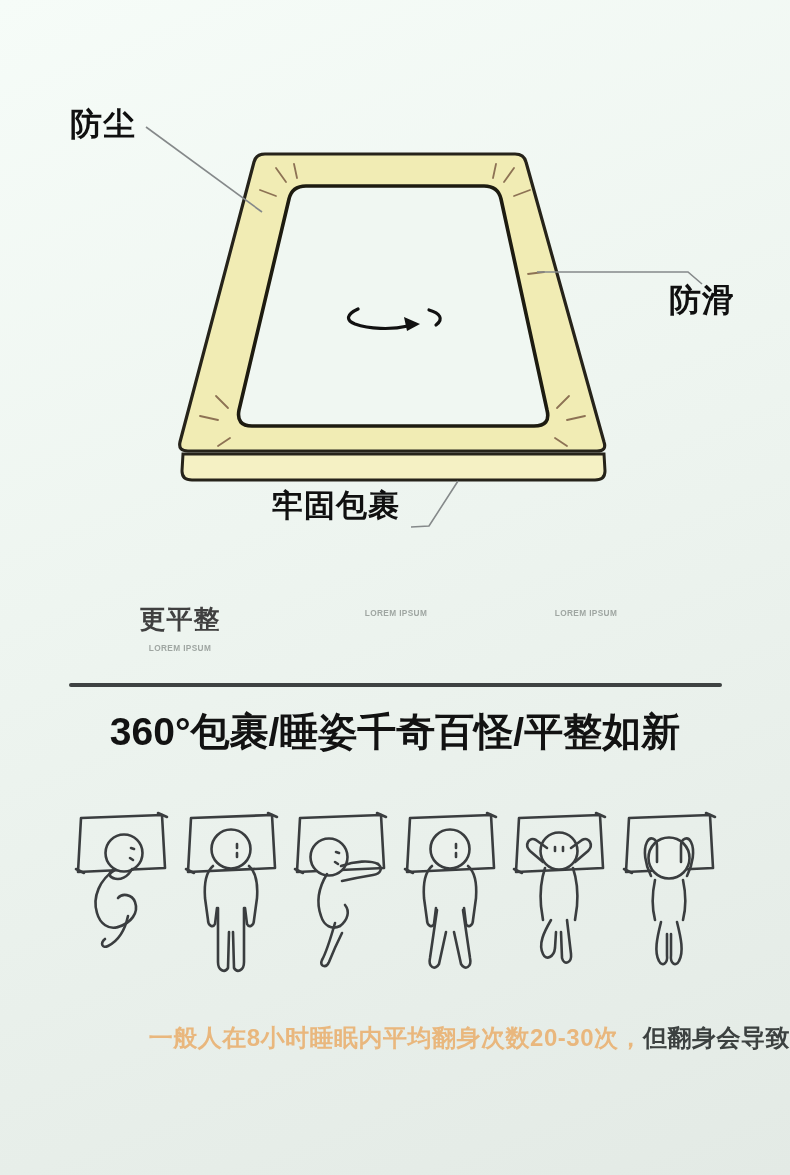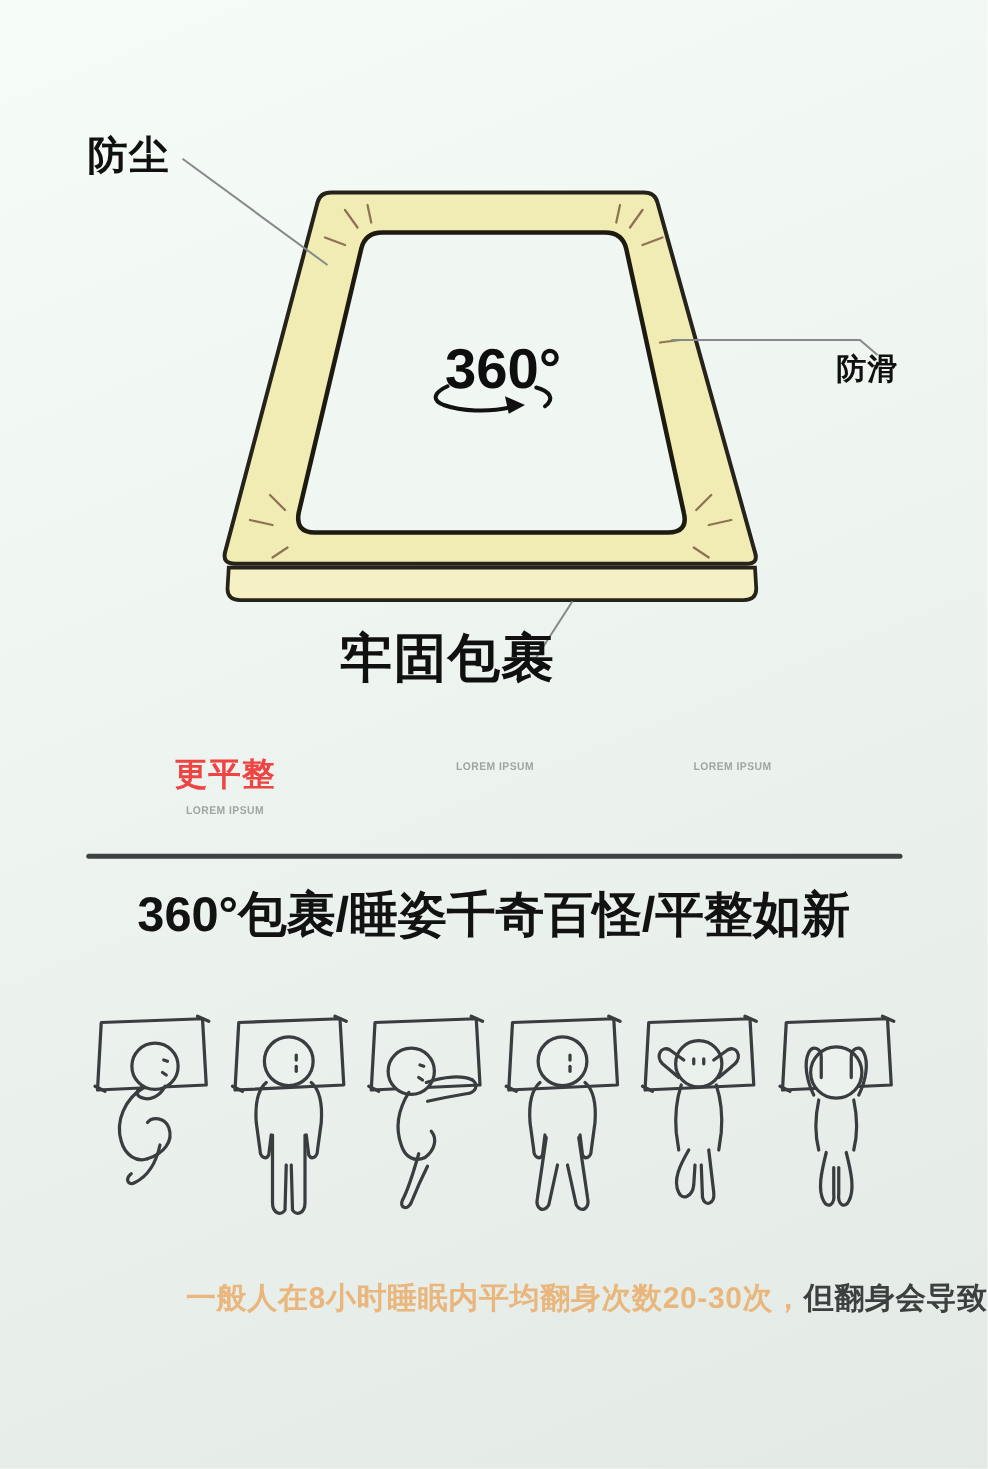--- a/index.html
+++ b/index.html
@@ -10,29 +10,29 @@
     color:#141414;
   }
   .page{position:relative;width:790px;height:1175px;}
   .abs{position:absolute;}
 
   
   .sheet-svg{left:170px;top:146px;width:445px;height:340px;}
   .leaders{left:0;top:0;width:790px;height:580px;pointer-events:none;}
   .zh-label{font-weight:700;color:#101010;letter-spacing:1px;line-height:1;}
   .lbl-dust{left:70px;top:108px;font-size:32px;text-align:right;}
-  .lbl-slip{left:669px;top:284px;font-size:24px;}
-  .lbl-wrap{left:272px;top:506px;font-size:42px;}
+  .lbl-slip{left:669px;top:284px;font-size:32px;}
+  .lbl-wrap{left:272px;top:490px;font-size:31px;}
   .deg{left:330px;top:272px;width:145px;text-align:center;
        font-size:45px;font-weight:700;color:#0e0e0e;letter-spacing:0px;line-height:1;}
   .rot-arrow{left:344px;top:307px;width:102px;height:26px;}
 
   
   .feature{top:602px;width:160px;text-align:center;}
-  .feature .f-zh{font-size:26px;font-weight:600;color:#ef4444;letter-spacing:1px;}
+  .feature .f-zh{font-size:26px;font-weight:600;color:#404040;letter-spacing:1px;}
   .feature .f-sub{margin-top:6px;font-size:9px;font-weight:700;color:#9fa6a2;
                   letter-spacing:.4px;transform:scaleX(.92);}
   .f1{left:100px;} .f2{left:316px;} .f3{left:506px;}
 
   .divider{left:69px;top:683px;width:653px;height:4px;background:#3e4242;border-radius:2px;}
 
   .headline{left:0;top:705px;width:790px;text-align:center;margin:0;
             font-size:39px;font-weight:700;color:#121212;letter-spacing:0;}
 
   
@@ -89,21 +89,20 @@
   <svg class="abs leaders" viewBox="0 0 790 580">
     <path d="M146,127 L262,212" fill="none" stroke="#85898a" stroke-width="1.6"></path>
     <path d="M537,272 L688,272 L702,284" fill="none" stroke="#85898a" stroke-width="1.6"></path>
     <path d="M411,527 L429,526 L458,481" fill="none" stroke="#85898a" stroke-width="1.6"></path>
   </svg>
 
   <div class="abs zh-label lbl-dust">防尘</div>
   <div class="abs zh-label lbl-slip">防滑</div>
   <div class="abs zh-label lbl-wrap">牢固包裹</div>
 
-  <div class="abs deg">360°</div>
   <svg class="abs rot-arrow" viewBox="0 0 102 26">
     <path d="M14,2 C3,7 1,13 11,17 C25,22 47,23 64,19" fill="none" stroke="#111" stroke-width="3.2" stroke-linecap="round"></path>
     <polygon points="76,17 60,10 63,24" fill="#111"></polygon>
     <path d="M85,3 C96,6 100,12 92,18" fill="none" stroke="#111" stroke-width="3.2" stroke-linecap="round"></path>
   </svg>
 
   <div class="abs feature f1">
     <div class="f-zh">更平整</div>
     <div class="f-sub">LOREM IPSUM</div>
   </div>

